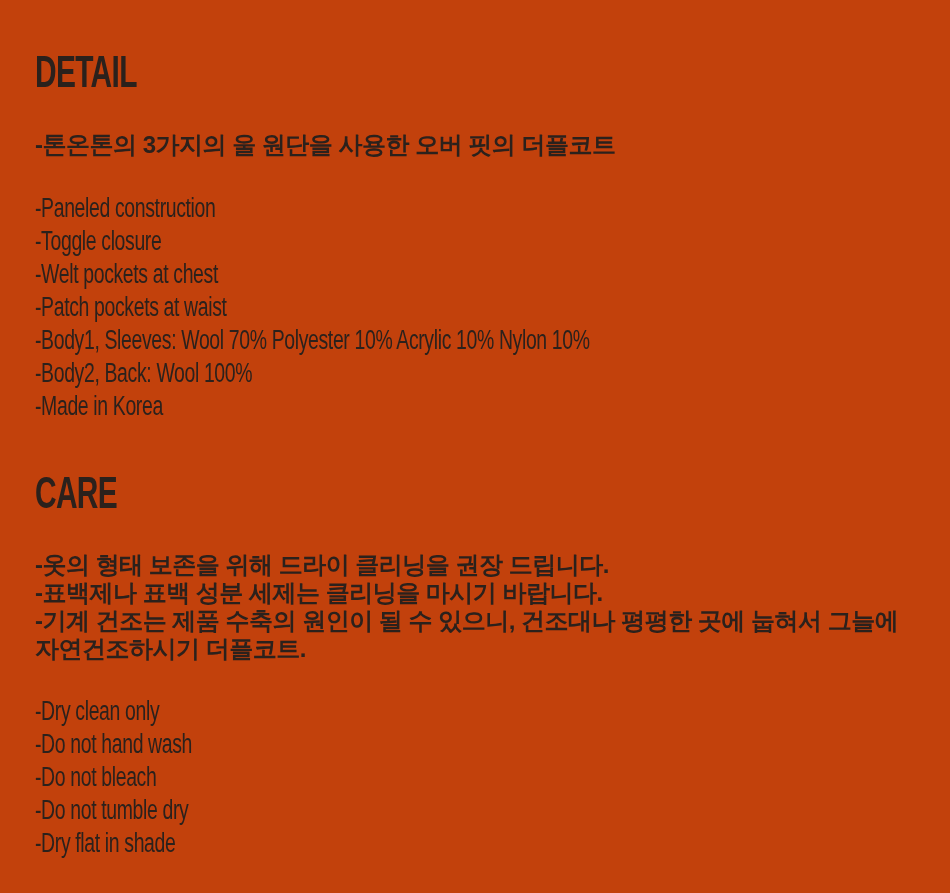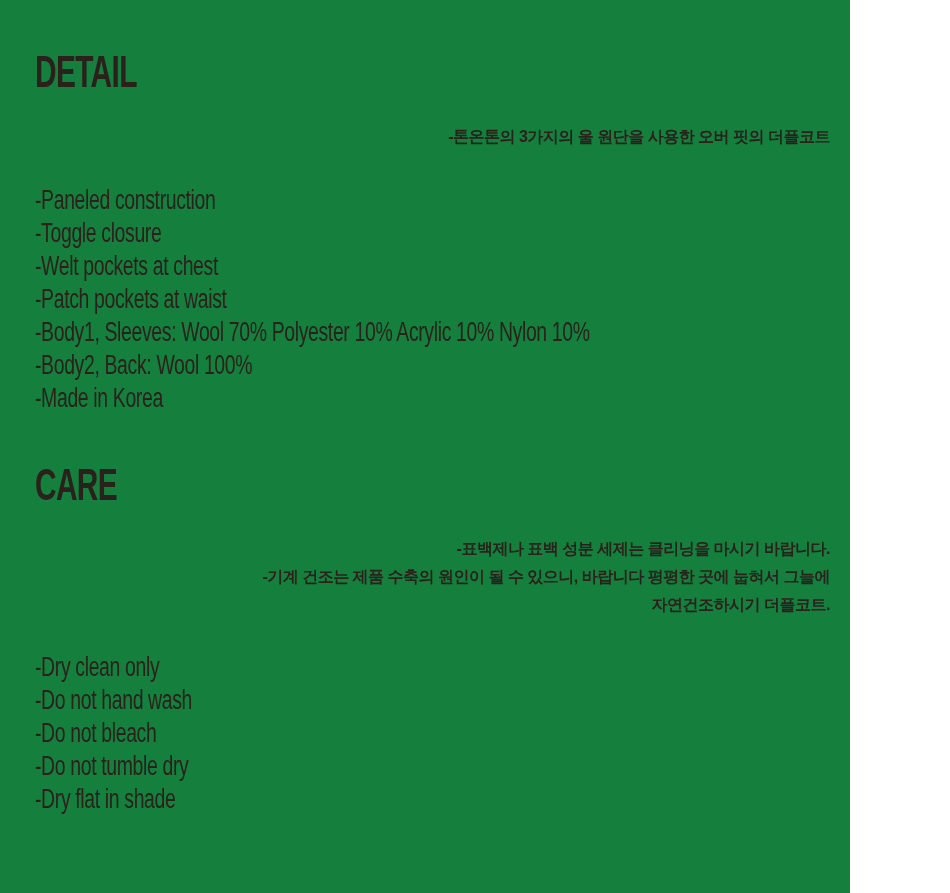--- a/index.html
+++ b/index.html
@@ -2,23 +2,23 @@
 <html><head>
 <meta charset="utf-8">
 <style>
   html, body {
     margin: 0;
     padding: 0;
     background: #ffffff;
   }
   .page {
     position: relative;
-    width: 850px;
+    width: 950px;
     height: 893px;
-    background: #15803d;
+    background: #c2410c;
     overflow: hidden;
     font-family: "Liberation Sans", "DejaVu Sans", sans-serif;
     color: #2b211c;
   }
   .content {
     position: absolute;
     left: 35px;
     top: 50px;
     right: 20px;
   }
@@ -27,27 +27,26 @@
     font-weight: bold;
     line-height: 1;
     letter-spacing: -1px;
     color: #2b211c;
     transform: scaleX(0.68);
     transform-origin: 0 0;
     white-space: nowrap;
     margin: 0;
   }
   .korean-block {
-    margin-top: 28px;
-    font-size: 16px;
+    margin-top: 36px;
+    font-size: 24px;
     font-weight: bold;
     line-height: 30px;
     color: #2b211c;
     letter-spacing: -0.5px;
-    text-align: right;
   }
   .korean-block.care {
     line-height: 28px;
   }
   .english-block {
     margin-top: 32px;
     font-size: 27px;
     font-weight: normal;
     line-height: 33px;
     color: #2b211c;
@@ -84,22 +83,23 @@
         <div class="line">-Body1, Sleeves: Wool 70% Polyester 10% Acrylic 10% Nylon 10%</div>
         <div class="line">-Body2, Back: Wool 100%</div>
         <div class="line">-Made in Korea</div>
       </div>
     </div>
 
     <div class="section care-section">
       <h1 class="section-heading">CARE</h1>
 
       <div class="korean-block care">
+        <div class="line">-옷의 형태 보존을 위해 드라이 클리닝을 권장 드립니다.</div>
         <div class="line">-표백제나 표백 성분 세제는 클리닝을 마시기 바랍니다.</div>
-        <div class="line">-기계 건조는 제품 수축의 원인이 될 수 있으니, 바랍니다 평평한 곳에 눕혀서 그늘에</div>
+        <div class="line">-기계 건조는 제품 수축의 원인이 될 수 있으니, 건조대나 평평한 곳에 눕혀서 그늘에</div>
         <div class="line">자연건조하시기 더플코트.</div>
       </div>
 
       <div class="english-block">
         <div class="line">-Dry clean only</div>
         <div class="line">-Do not hand wash</div>
         <div class="line">-Do not bleach</div>
         <div class="line">-Do not tumble dry</div>
         <div class="line">-Dry flat in shade</div>
       </div>

